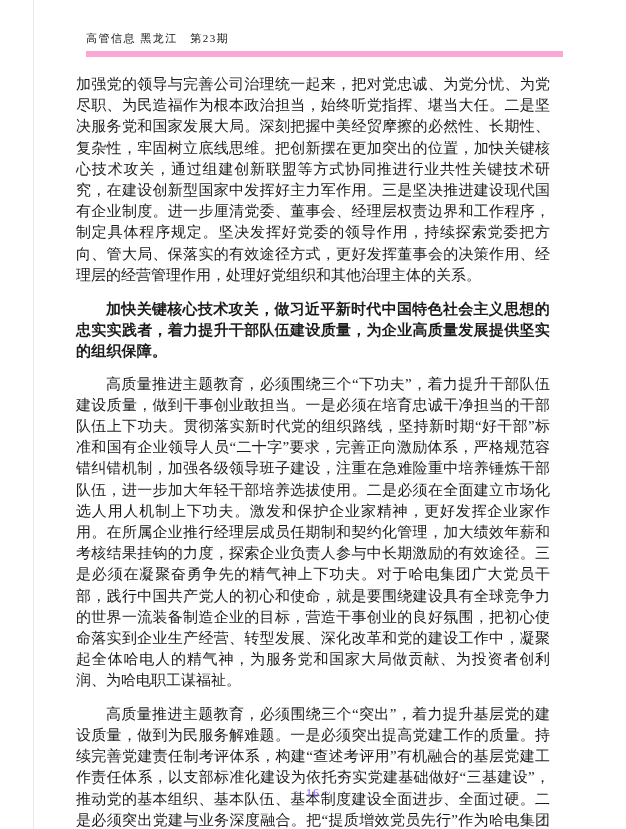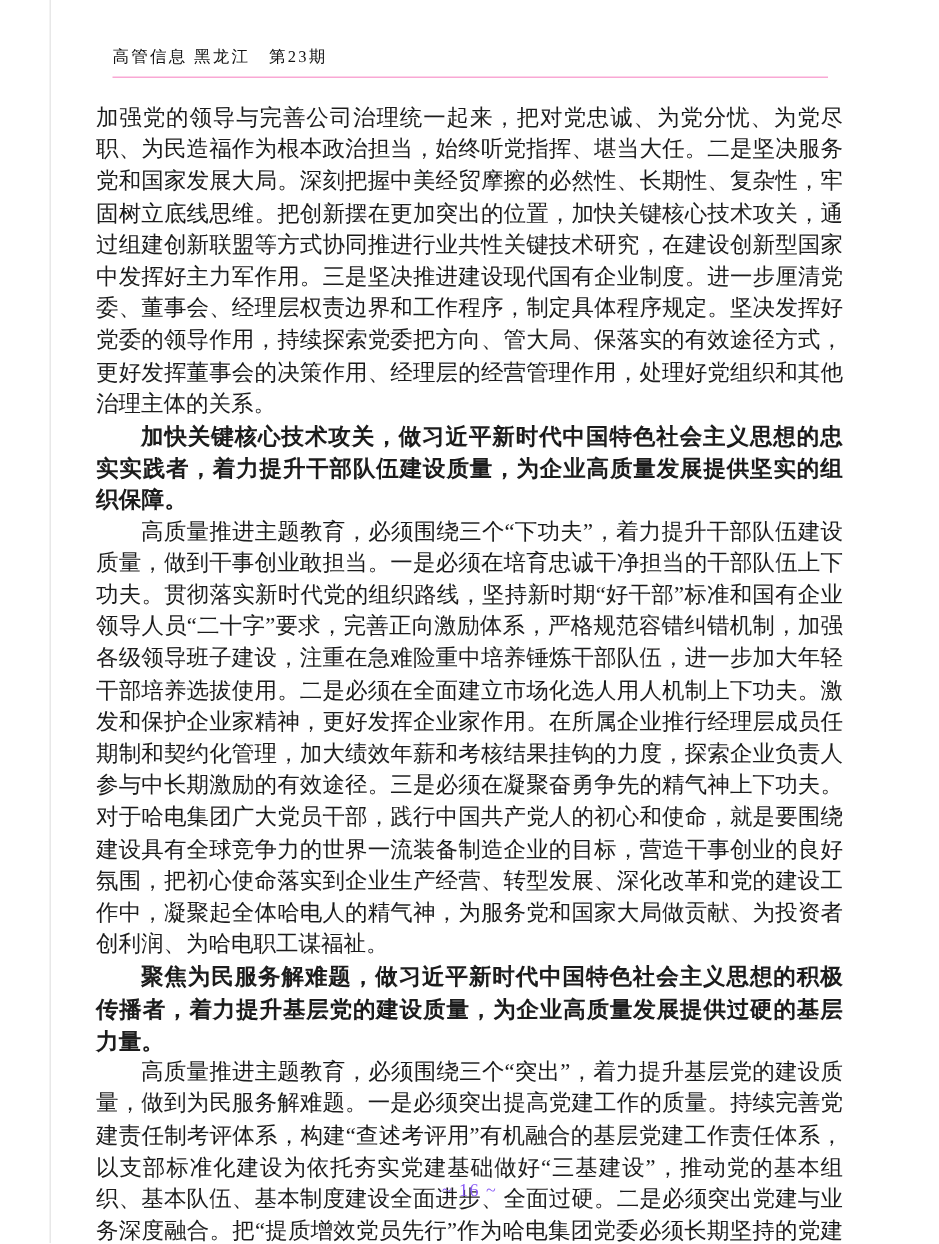--- a/index.html
+++ b/index.html
@@ -18,40 +18,40 @@
     color: #1c1c1c;
     overflow: hidden;
   }
   .page-edge {
     position: absolute;
     left: 33px; top: 0; bottom: 0;
     width: 1px;
     background: #e8e8e8;
   }
   .header-block {
-    margin-left: 11px;
+    margin-left: 22px;
     width: 477px;
-    border-bottom: 1px solid #f9a8d4;
+    border-bottom: 6px solid #f9a8d4;
     padding-bottom: 5px;
   }
   .header-text {
     font-size: 11px;
     letter-spacing: 1.5px;
     color: #111111;
   }
   .doc-body {
     margin-top: 17px;
     width: 498px;
     font-size: 15px;
     line-height: 21.2px;
     text-align: justify;
     text-justify: inter-ideograph;
   }
   .doc-body p {
-    margin: 0;
+    margin: 12px;
     padding: 0;
   }
   .doc-body p.indent {
     text-indent: 2em;
   }
   .doc-body p.bold {
     font-weight: 700;
     font-family: "Liberation Sans", "DejaVu Sans", sans-serif;
     letter-spacing: 0.2px;
   }
@@ -73,20 +73,19 @@
   <div class="page-edge"></div>
 
   <div class="header-block">
     <span class="header-text">高管信息 黑龙江　第23期</span>
   </div>
 
   <div class="doc-body" id="doc-body">
       <p class="">加强党的领导与完善公司治理统一起来，把对党忠诚、为党分忧、为党尽职、为民造福作为根本政治担当，始终听党指挥、堪当大任。二是坚决服务党和国家发展大局。深刻把握中美经贸摩擦的必然性、长期性、复杂性，牢固树立底线思维。把创新摆在更加突出的位置，加快关键核心技术攻关，通过组建创新联盟等方式协同推进行业共性关键技术研究，在建设创新型国家中发挥好主力军作用。三是坚决推进建设现代国有企业制度。进一步厘清党委、董事会、经理层权责边界和工作程序，制定具体程序规定。坚决发挥好党委的领导作用，持续探索党委把方向、管大局、保落实的有效途径方式，更好发挥董事会的决策作用、经理层的经营管理作用，处理好党组织和其他治理主体的关系。</p>
       <p class="bold indent">加快关键核心技术攻关，做习近平新时代中国特色社会主义思想的忠实实践者，着力提升干部队伍建设质量，为企业高质量发展提供坚实的组织保障。</p>
       <p class="indent">高质量推进主题教育，必须围绕三个“下功夫”，着力提升干部队伍建设质量，做到干事创业敢担当。一是必须在培育忠诚干净担当的干部队伍上下功夫。贯彻落实新时代党的组织路线，坚持新时期“好干部”标准和国有企业领导人员“二十字”要求，完善正向激励体系，严格规范容错纠错机制，加强各级领导班子建设，注重在急难险重中培养锤炼干部队伍，进一步加大年轻干部培养选拔使用。二是必须在全面建立市场化选人用人机制上下功夫。激发和保护企业家精神，更好发挥企业家作用。在所属企业推行经理层成员任期制和契约化管理，加大绩效年薪和考核结果挂钩的力度，探索企业负责人参与中长期激励的有效途径。三是必须在凝聚奋勇争先的精气神上下功夫。对于哈电集团广大党员干部，践行中国共产党人的初心和使命，就是要围绕建设具有全球竞争力的世界一流装备制造企业的目标，营造干事创业的良好氛围，把初心使命落实到企业生产经营、转型发展、深化改革和党的建设工作中，凝聚起全体哈电人的精气神，为服务党和国家大局做贡献、为投资者创利润、为哈电职工谋福祉。</p>
-      <p class="bold indent">聚焦为民服务解难题，做习近平新时代中国特色社会主义思想的积极传播者，着力提升基层党的建设质量，为企业高质量发展提供过硬的基层力量。</p>
       <p class="indent">高质量推进主题教育，必须围绕三个“突出”，着力提升基层党的建设质量，做到为民服务解难题。一是必须突出提高党建工作的质量。持续完善党建责任制考评体系，构建“查述考评用”有机融合的基层党建工作责任体系，以支部标准化建设为依托夯实党建基础做好“三基建设”，推动党的基本组织、基本队伍、基本制度建设全面进步、全面过硬。二是必须突出党建与业务深度融合。把“提质增效党员先行”作为哈电集团党委必须长期坚持的党建载体，并将紧跟中央要求和集团发展需要不断丰富内涵，促进党建责任制和生产经营责任制有效联动、同向发力，实现基层党建和业务工作互相促进。三是必须突出以人民为中心的思想。全心全意依靠职工办企业，把职工的大事小情放在心上、抓在手上，坚持常态化为职工办实事、办好事,以“让职工生活得更殷实”为出发点和落脚点抓发展、抓改革，以实际行动让职工享受到企业高质量发展的成果。</p>
     </div>
 
   <div class="footer">
     <span style="color: #8b5cf6;">~ 16 ~</span>
   </div>
 </div>
 
 </body></html>

